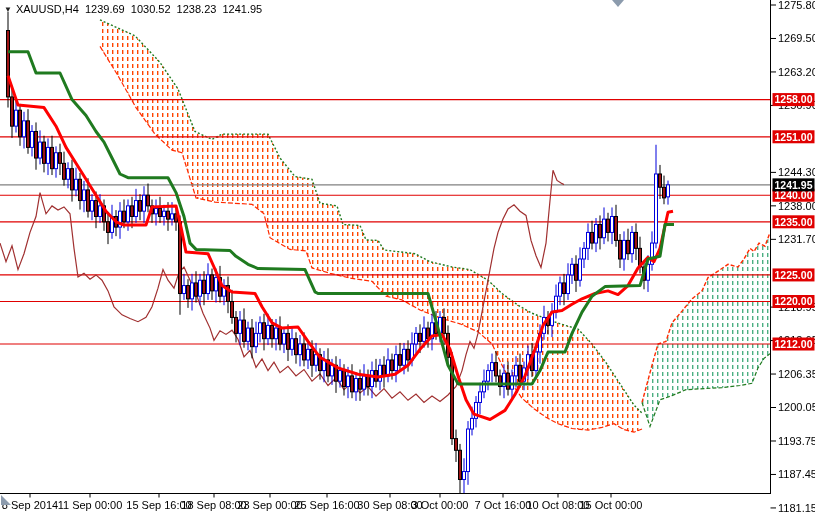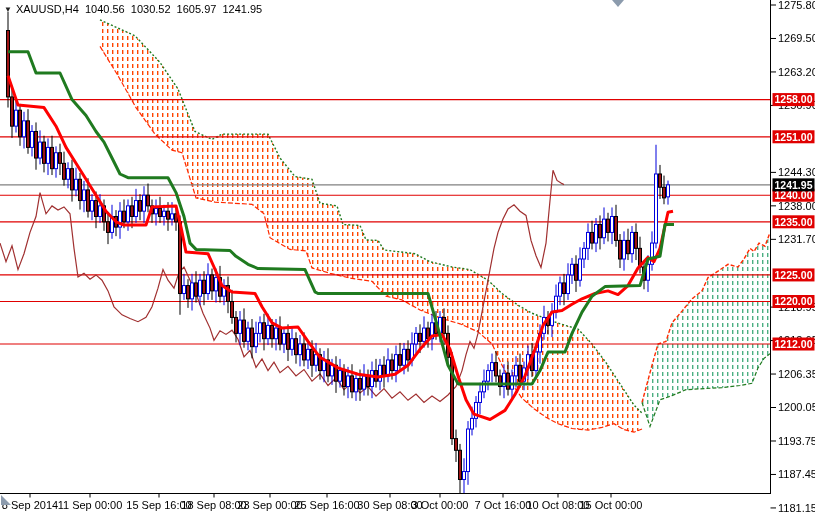--- a/index.html
+++ b/index.html
@@ -10,23 +10,23 @@
        font-family:"Liberation Sans",sans-serif;white-space:nowrap;}
   .hdr .tri{font-size:8px;color:#222;margin-right:4px;vertical-align:1px;}
   .hdr span{margin-right:3px;}
 </style>
 </head>
 <body>
 
 <div class="wrap">
   <div class="hdr">
     <span class="tri">▼</span><span>XAUUSD,H4</span>
-    <span>1040.56</span>
+    <span>1239.69</span>
     <span>1030.52</span>
-    <span>1605.97</span>
+    <span>1238.23</span>
     <span>1241.95</span>
   </div>
   <svg id="cv" width="815" height="516">
       <defs>
         <pattern id="hatchR" width="5" height="7" patternUnits="userSpaceOnUse">
           <rect x="2" y="1" width="1.4" height="4" fill="#ff4500"></rect>
         </pattern>
         <pattern id="hatchG" width="5" height="7" patternUnits="userSpaceOnUse">
           <rect x="2" y="1" width="1.4" height="4" fill="#4caf82"></rect>
         </pattern>

